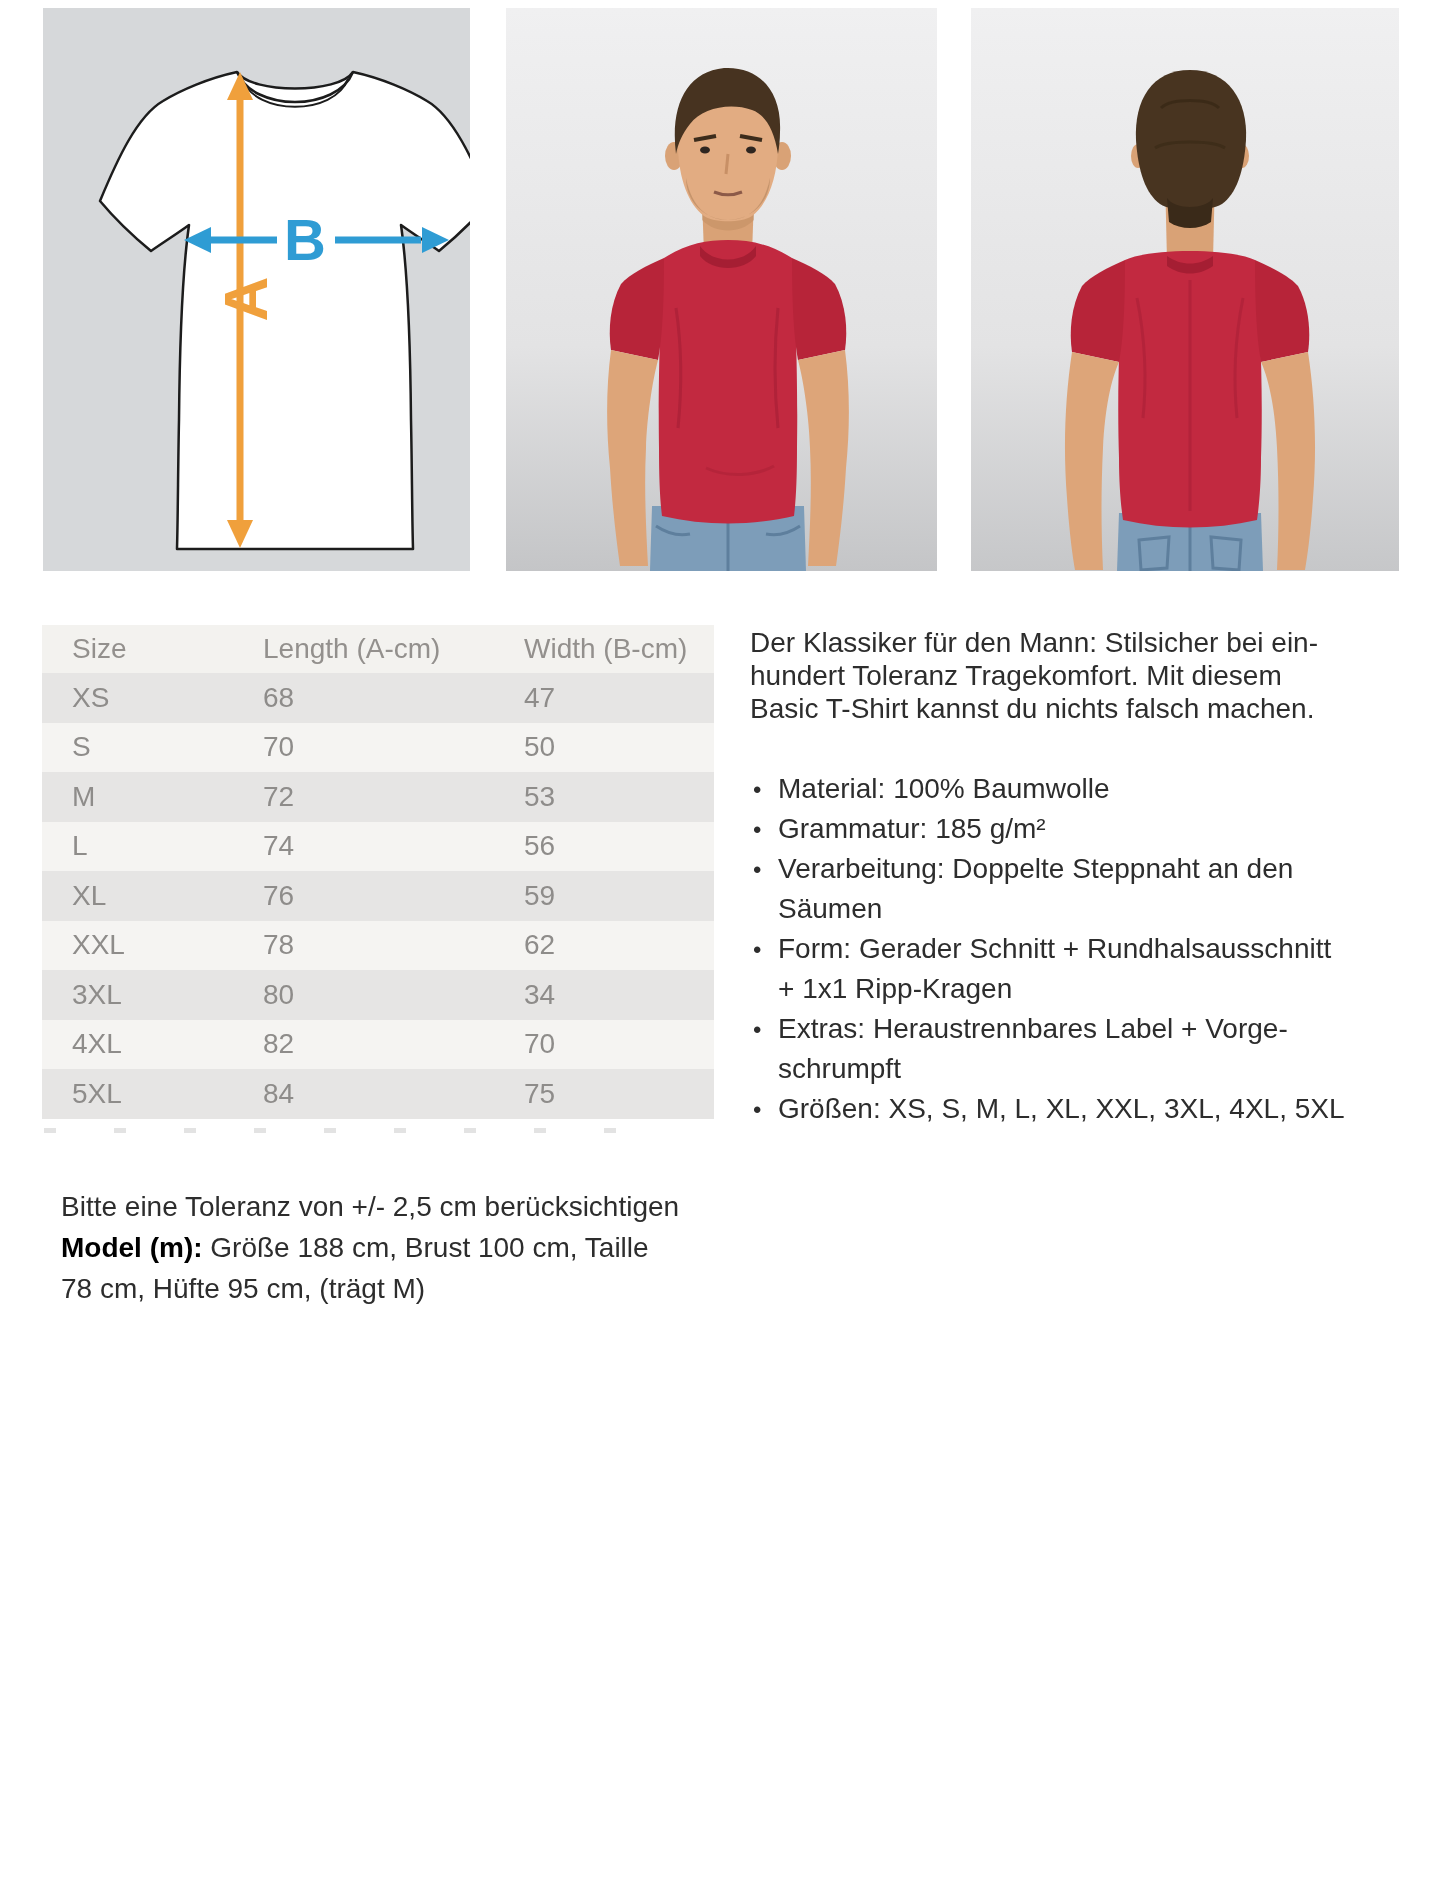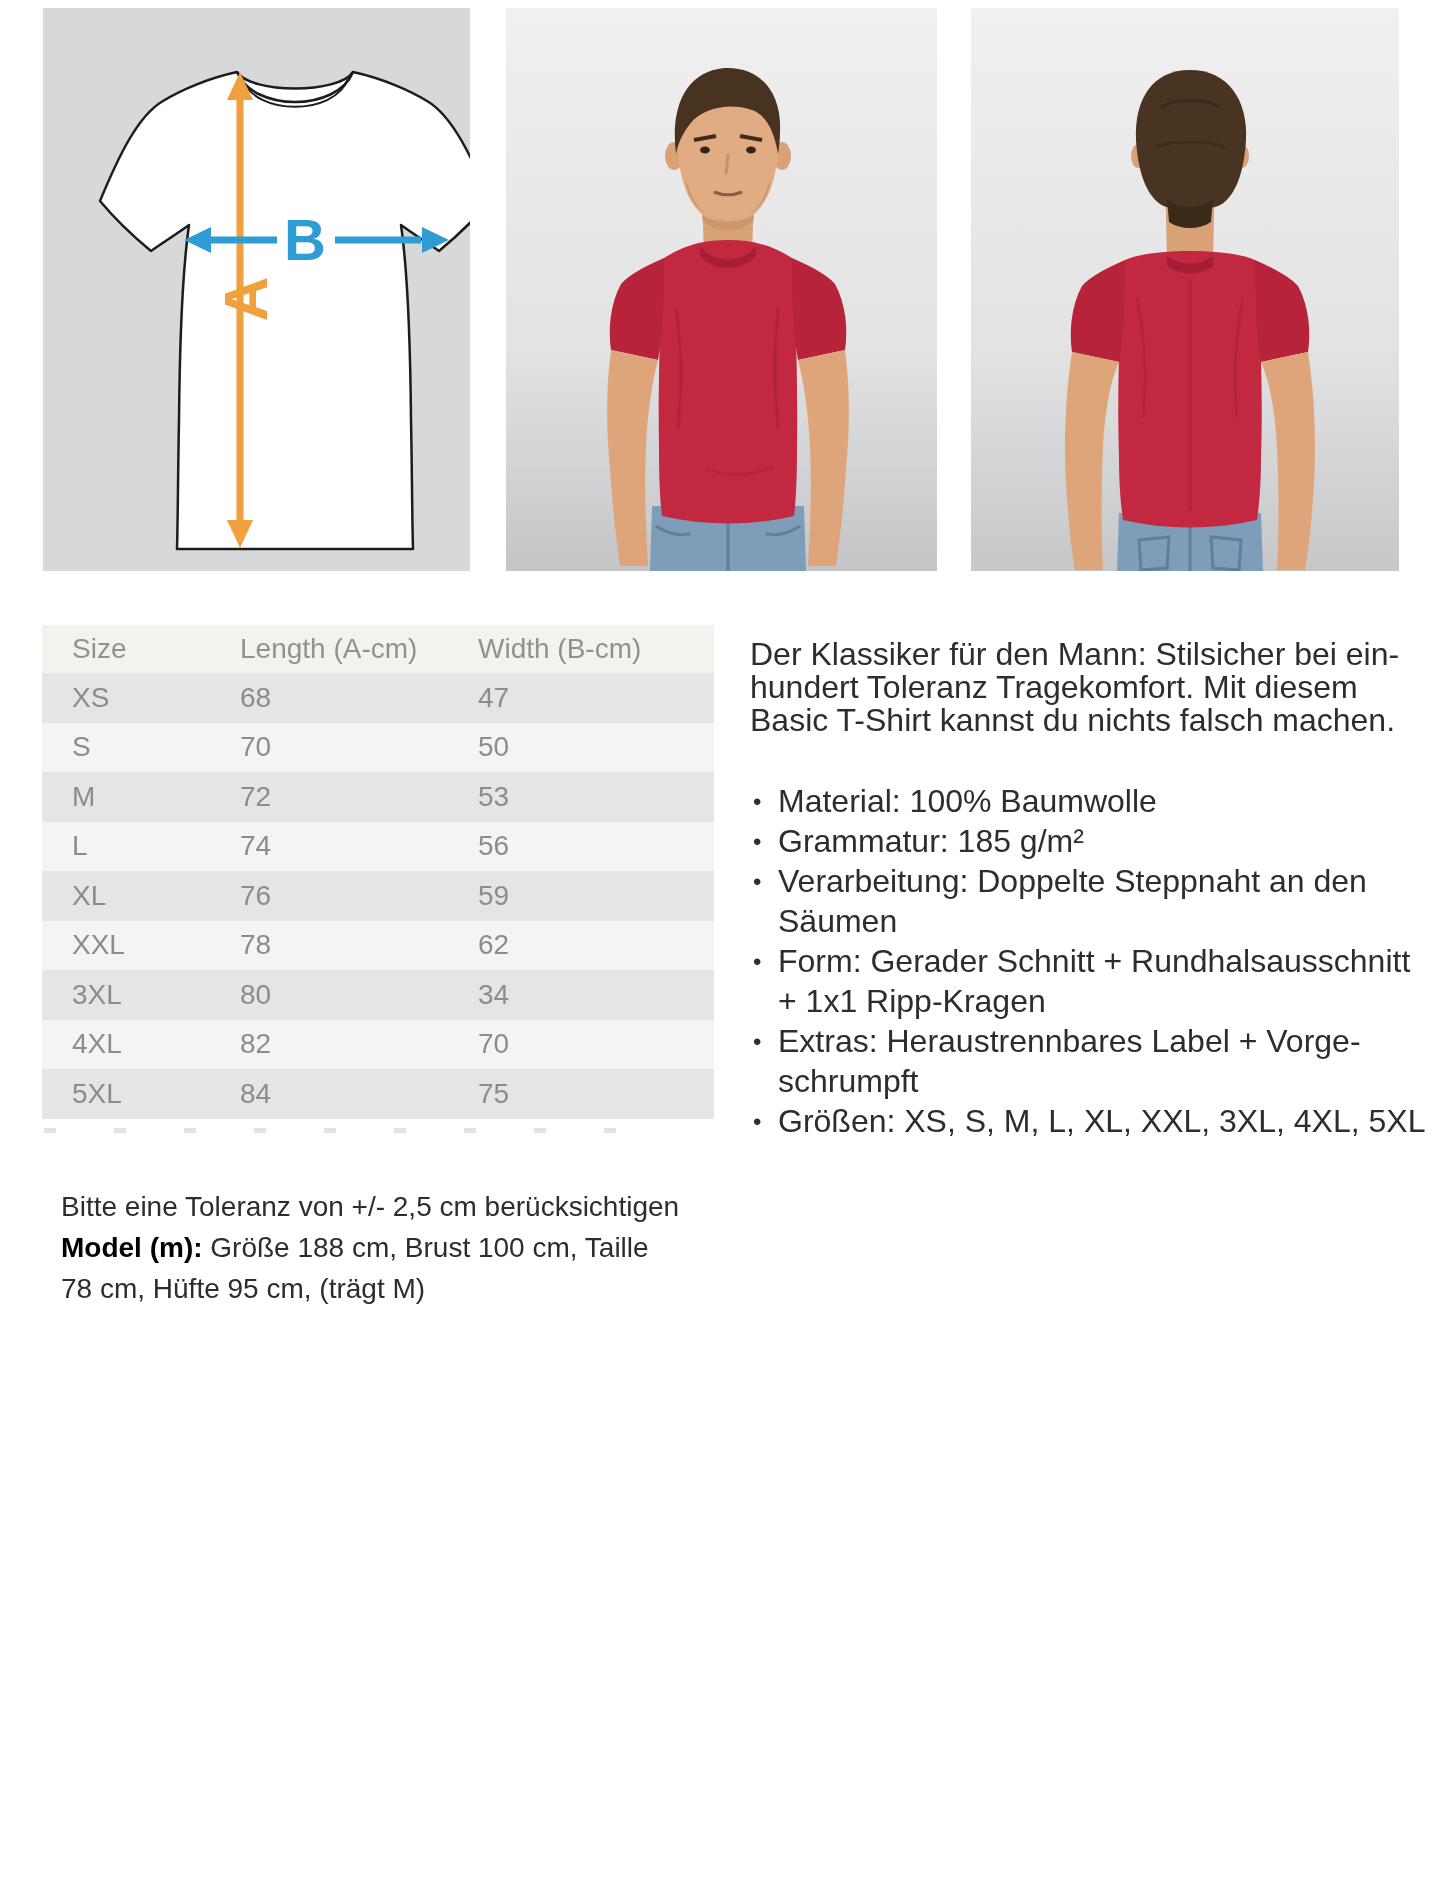--- a/index.html
+++ b/index.html
@@ -8,34 +8,34 @@
 
   
   .img{position:absolute;top:8px;}
   .img svg{display:block;}
   #diagram-img{left:43px;}
   #front-img{left:506px;}
   #back-img{left:971px;}
 
   
   .size-table{position:absolute;left:42px;top:625px;width:672px;font-size:28px;color:#8e8c8a;}
-  .thead,.trow{display:grid;grid-template-columns:198px 238px 236px;align-items:center;}
+  .thead,.trow{display:grid;grid-template-columns:198px 238px 236px;align-items:center;gap:23px;}
   .thead{height:48px;background:#f3f2ef;color:#93908d;}
   .trow{height:49.5px;}
   .trow.odd{background:#e6e5e4;}
   .trow.even{background:#f5f4f2;}
   .tcell{white-space:nowrap;}
   .tcell.c0{padding-left:30px;}
 
   
   .clip-row{position:absolute;left:44px;top:1128px;width:620px;height:5px;opacity:.5;
     background:repeating-linear-gradient(90deg,#c7c7c7 0 12px,transparent 12px 70px);}
 
   
-  .desc{position:absolute;left:750px;top:626px;font-size:32px;color:#2d2d2d;margin-top:12px;}
+  .desc{position:absolute;left:750px;top:626px;font-size:28px;color:#2d2d2d;}
   .desc .dline{line-height:33px;white-space:nowrap;}
   .bullets{list-style:none;margin:44px 0 0 0;padding:0;}
   .bullets li{position:relative;padding-left:28px;line-height:40px;}
   .bullets li div{white-space:nowrap;}
   .bullets li::before{content:"•";position:absolute;left:3px;top:1px;font-size:24px;color:#2d2d2d;}
 
   
   .notes{position:absolute;left:61px;top:1186px;font-size:28px;line-height:41px;color:#2d2d2d;}
   .notes div{white-space:nowrap;}
   .notes b{font-weight:bold;color:#000000;}

